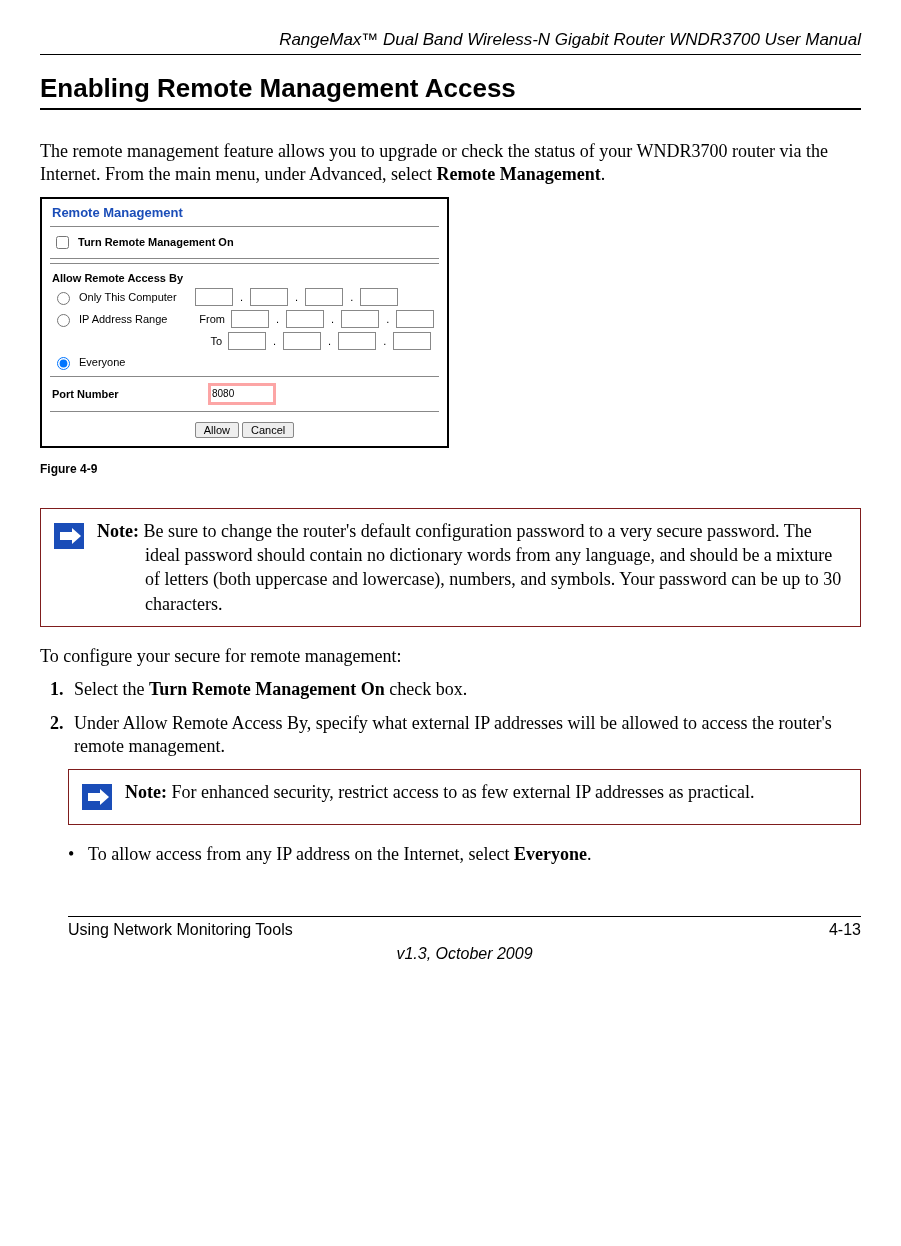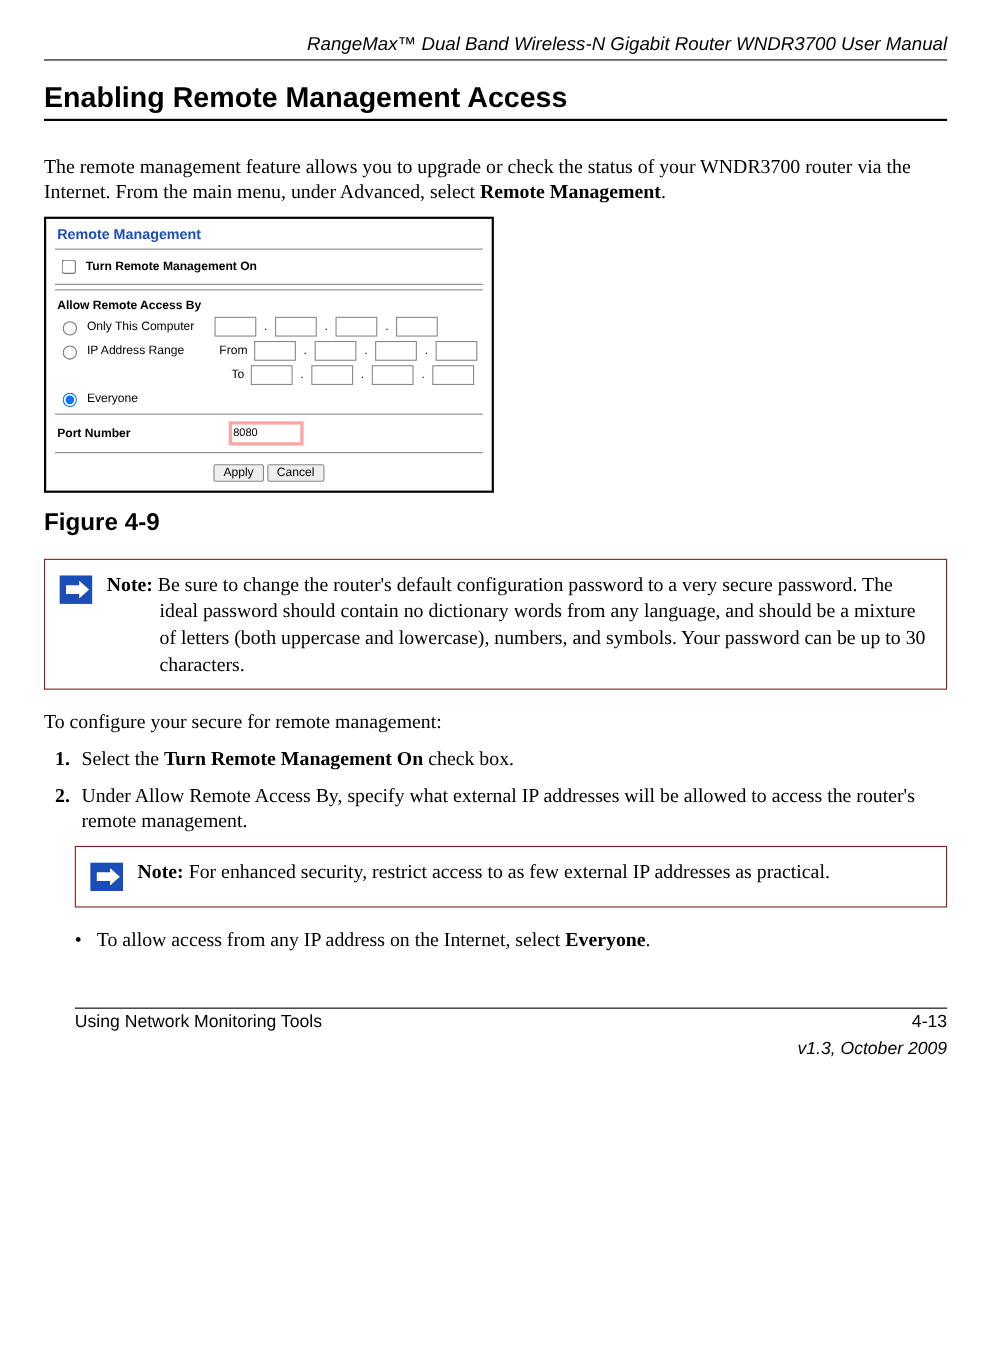--- a/index.html
+++ b/index.html
@@ -75,22 +75,22 @@
   .screenshot button {
     font-size: 11px;
     padding: 1px 8px;
     border: 1px solid #888;
     background: #eee;
     border-radius: 2px;
   }
   .fig-caption {
     font-family: Arial, Helvetica, sans-serif;
     font-weight: bold;
-    font-size: 22px;
-    margin: 14px 0 20px 0;
+    font-size: 12px;
+    margin: 14px 0 32px 0;
   }
 
   .note-box {
     border: 1px solid #7f1d1d;
     display: flex;
     margin: 10px 0 18px 0;
   }
   .note-icon {
     width: 44px;
     display: flex;
@@ -108,21 +108,21 @@
 
   ol.steps { margin: 6px 0 0 0; padding-left: 28px; }
   ol.steps li { margin-bottom: 10px; line-height: 1.3; padding-left: 6px; }
   ol.steps li::marker { font-weight: bold; }
   ul.bullets { list-style: none; margin: 14px 0 0 28px; padding: 0; }
   ul.bullets li { margin-bottom: 12px; line-height: 1.3; position: relative; padding-left: 20px; }
   ul.bullets li::before { content: "•"; position: absolute; left: 0; top: 0; }
 
   .footer-wrap { margin-top: 50px; margin-left: 28px; }
   .footer-line { display: flex; justify-content: space-between; font-family: Arial, Helvetica, sans-serif; font-size: 16px; }
-  .footer-version { text-align: right; font-family: Arial, Helvetica, sans-serif; font-style: italic; font-size: 16px; margin-top: 6px; }
+  .footer-version { text-align: center; font-family: Arial, Helvetica, sans-serif; font-style: italic; font-size: 16px; margin-top: 6px; }
 </style>
 </head>
 <body>
 
 <div class="header-title">RangeMax™ Dual Band Wireless-N Gigabit Router WNDR3700 User Manual</div>
 <hr class="hr-thin">
 
 <h1>Enabling Remote Management Access</h1>
 <hr class="h1-underline">
 
@@ -188,21 +188,21 @@
   </div>
   <hr class="divider">
 
   <div class="row">
     <span class="bold label-col" style="width:150px">Port Number</span>
     <input class="port-input" type="text" value="8080" style="">
   </div>
   <hr class="divider">
 
   <div class="btn-row">
-    <button>Apply</button>
+    <button>Allow</button>
     <button>Cancel</button>
   </div>
 </div>
 
 <div class="fig-caption">Figure 4-9</div>
 
 <div class="note-box">
   <div class="note-icon">
     <svg viewBox="0 0 30 26">
         <rect x="0" y="0" width="30" height="26" fill="#1a4db8"></rect>

